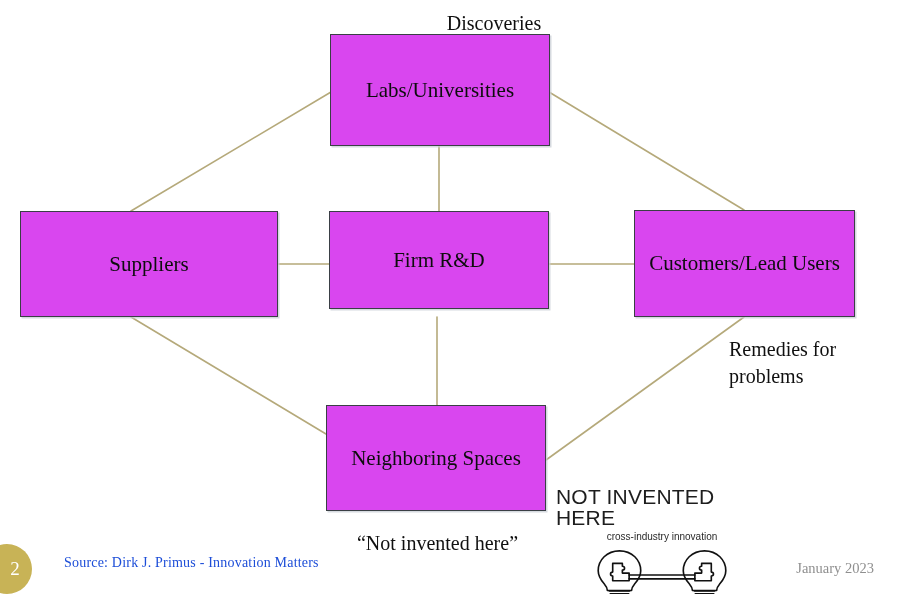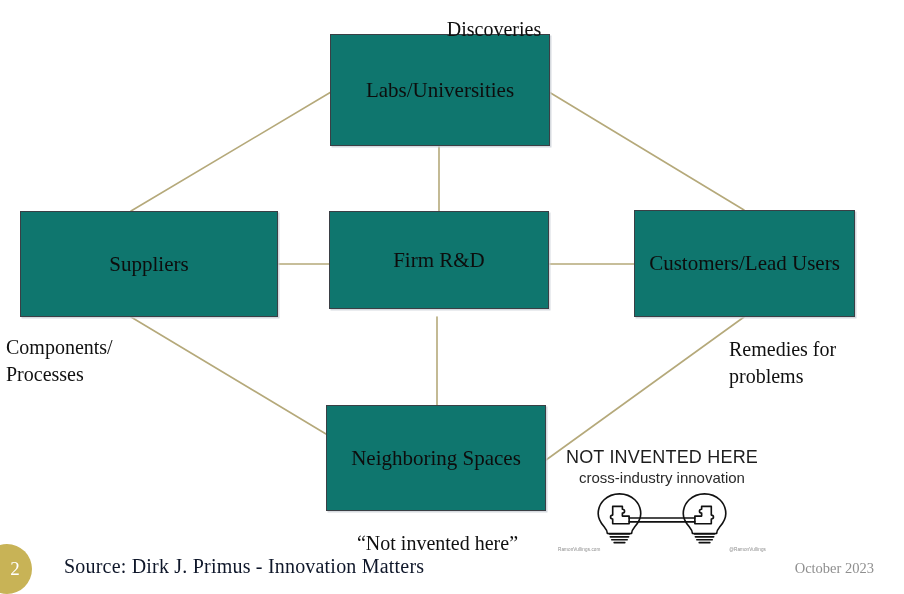--- a/index.html
+++ b/index.html
@@ -11,21 +11,21 @@
     overflow:hidden;
     position:relative;
   }
   #slide{position:absolute;inset:0;width:904px;height:594px;}
 
   
   #wires{position:absolute;left:0;top:0;width:904px;height:594px;}
 
   .node{
     position:absolute;
-    background:#0f766e;
+    background:#d946ef;
     border:1.5px solid #3a3f45;
     box-shadow:1.5px 1.5px 0 rgba(200,205,212,.75);
     display:flex;align-items:center;justify-content:center;
     text-align:center;
     line-height:1.28;
     font-size:21px;
     color:#0d0d0d;
     box-sizing:border-box;
   }
   .node span{display:block;padding:0 8px;}
@@ -36,36 +36,36 @@
   #node-customers{left:634px;top:210px;width:221px;height:107px;}
   #node-neighboring{left:326px;top:405px;width:220px;height:106px;}
 
   .freelabel{
     position:absolute;
     font-size:20px;
     color:#101010;
     line-height:1.35;
     white-space:pre-line;
   }
-  #lbl-discoveries{left:374px;top:16px;width:240px;text-align:center;}
+  #lbl-discoveries{left:374px;top:10px;width:240px;text-align:center;}
   #lbl-components{left:6px;top:334px;width:200px;text-align:left;}
   #lbl-remedies{left:729px;top:336px;width:190px;text-align:left;}
   #lbl-nih-quote{left:330px;top:522px;width:215px;text-align:center;margin-top:8px;}
 
   
   #logo{
     position:absolute;left:556px;top:448px;width:212px;height:112px;
     font-family:"Liberation Sans", sans-serif;
   }
   #logo-title{
-    text-align:center;font-size:18px;letter-spacing:.2px;
-    color:#1d1d1d;line-height:1;
+    font-size:21px;letter-spacing:.2px;
+    color:#1d1d1d;line-height:1;margin-top:38px;
   }
   #logo-sub{
-    text-align:center;font-size:15px;color:#2a2a2a;margin-top:4px;line-height:1;
+    text-align:center;font-size:10px;color:#2a2a2a;margin-top:4px;line-height:1;
   }
   #logo-art{position:relative;height:58px;margin-top:4px;}
   #logo-foot{position:relative;height:12px;margin-top:0px;}
   #logo-foot .lf{
     position:absolute;font-size:4.6px;color:#8c8c8c;
     font-family:"Liberation Sans", sans-serif;letter-spacing:.1px;
   }
   #logo-url{left:2px;top:0;}
   #logo-handle{right:2px;top:0;}
 
@@ -74,21 +74,21 @@
     position:absolute;left:-18px;top:544px;width:50px;height:50px;
     border-radius:50%;background:#c8b356;
     display:flex;align-items:center;justify-content:center;
   }
   #footer-circle span{
     color:#ffffff;font-size:19px;font-family:"Liberation Serif",serif;
     padding-left:16px;
   }
   #footer-source{
     position:absolute;left:64px;top:555px;
-    font-size:20px;color:#0f172a;letter-spacing:.2px;
+    font-size:14px;color:#1d4ed8;letter-spacing:.2px;
   }
   #footer-date{
     position:absolute;right:30px;top:560px;
     font-size:14.5px;color:#8f8f8f;
   }
 </style>
 </head>
 <body>
 
 <div id="slide">
@@ -132,22 +132,20 @@
 Spaces</span>
   </div>
 
   <div class="node" id="node-customers">
     <span>Customers/Lead
 Users</span>
   </div>
 
   <div class="freelabel" id="lbl-discoveries">Discoveries</div>
 
-  <div class="freelabel" id="lbl-components">Components/
-Processes</div>
 
   <div class="freelabel" id="lbl-remedies">Remedies for
 problems</div>
 
   <div class="freelabel" id="lbl-nih-quote">“Not invented here”</div>
 
   <div id="logo">
     <div id="logo-title">NOT INVENTED HERE</div>
     <div id="logo-sub">cross-industry innovation</div>
 
@@ -191,15 +189,15 @@
       <span class="lf" id="logo-handle">@RamonVullings</span>
     </div>
   </div>
 
   <div id="footer-circle">
     <span>2</span>
   </div>
 
   <div id="footer-source">Source: Dirk  J. Primus - Innovation Matters</div>
 
-  <div id="footer-date">October 2023</div>
+  <div id="footer-date">January 2023</div>
 
 </div>
 
 </body></html>

